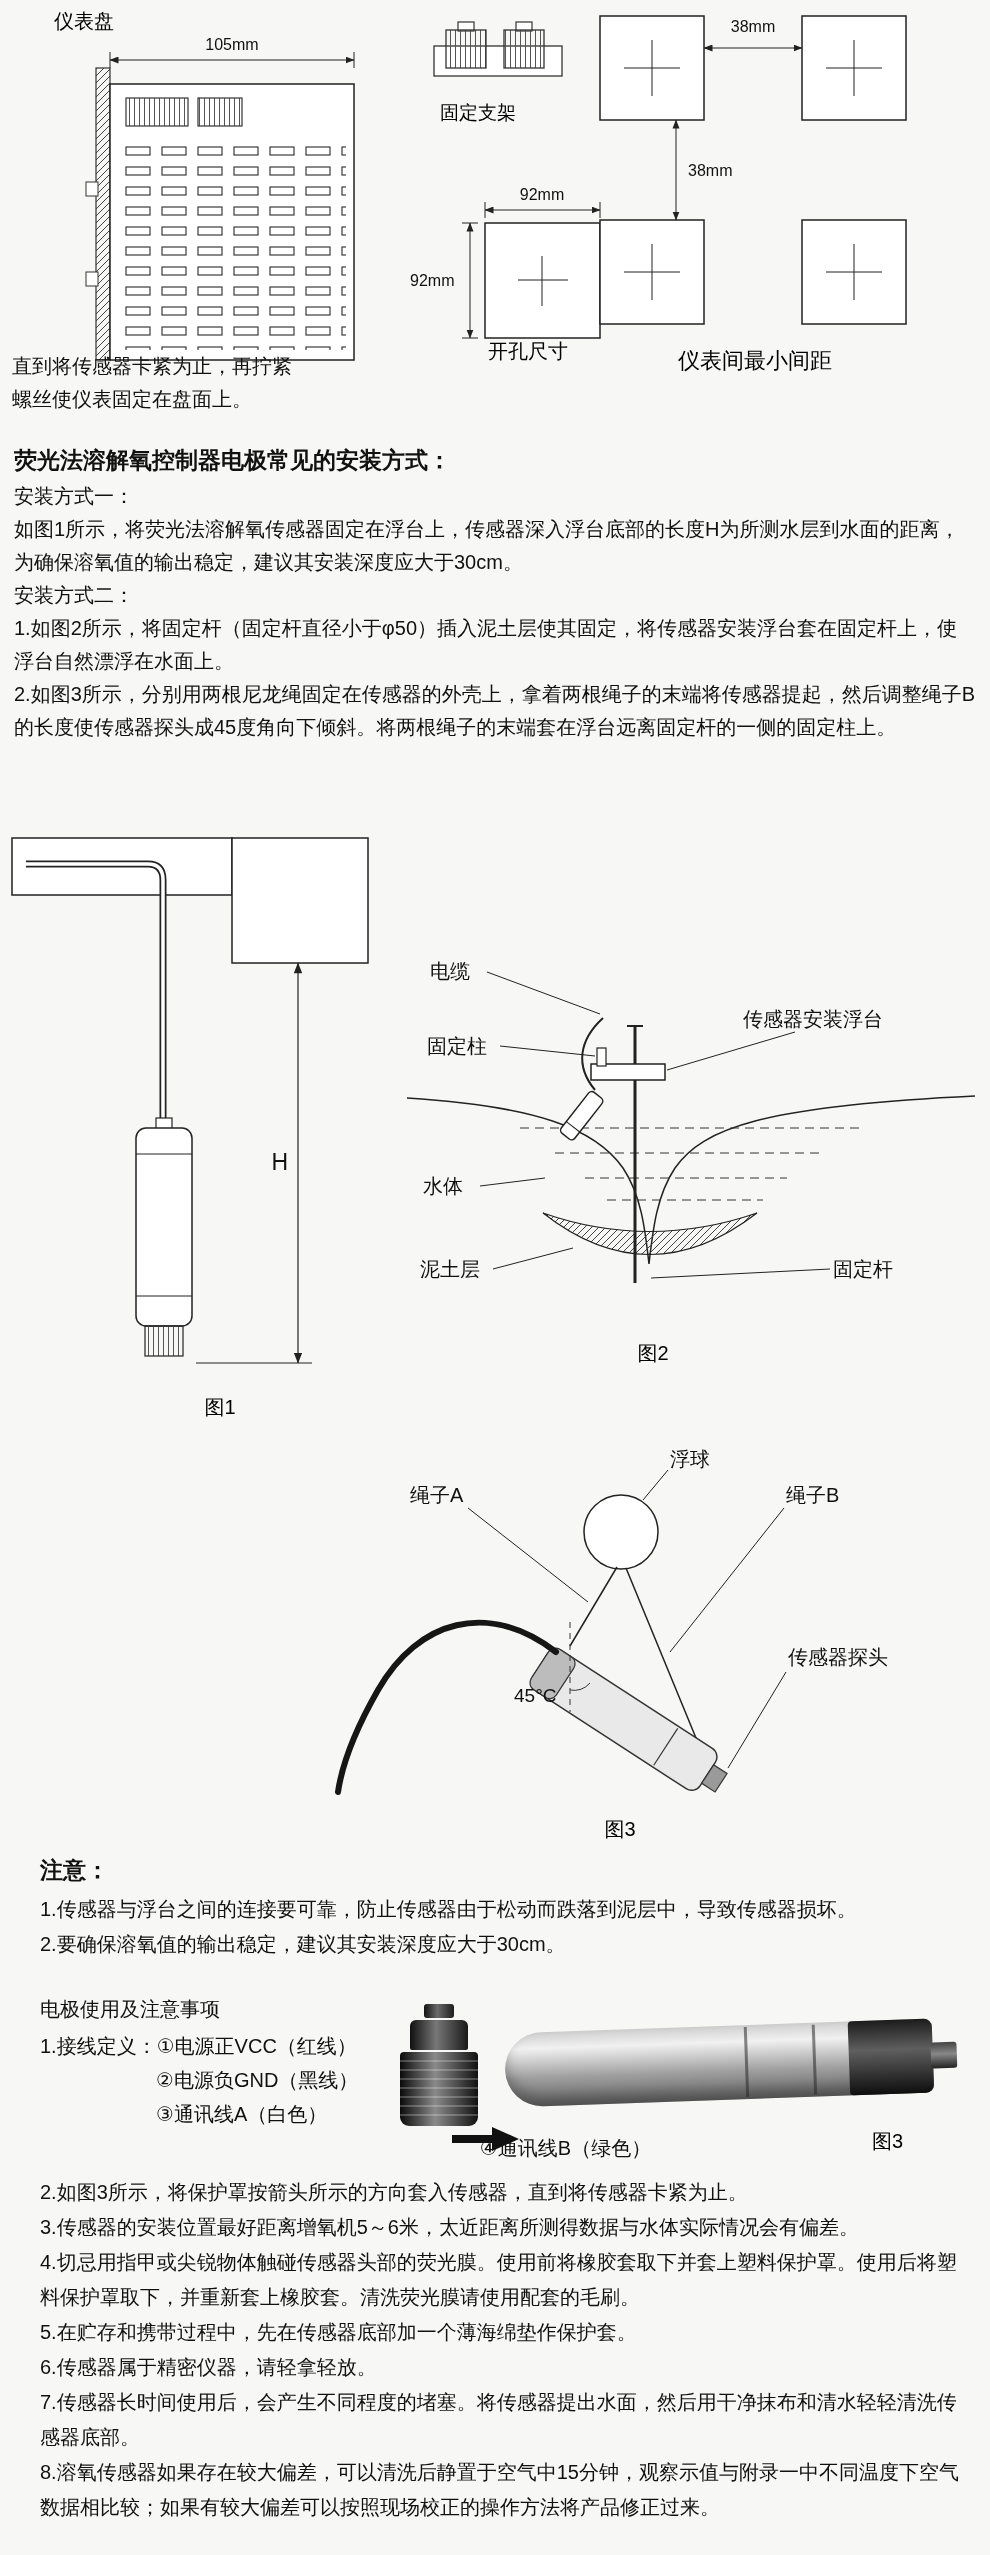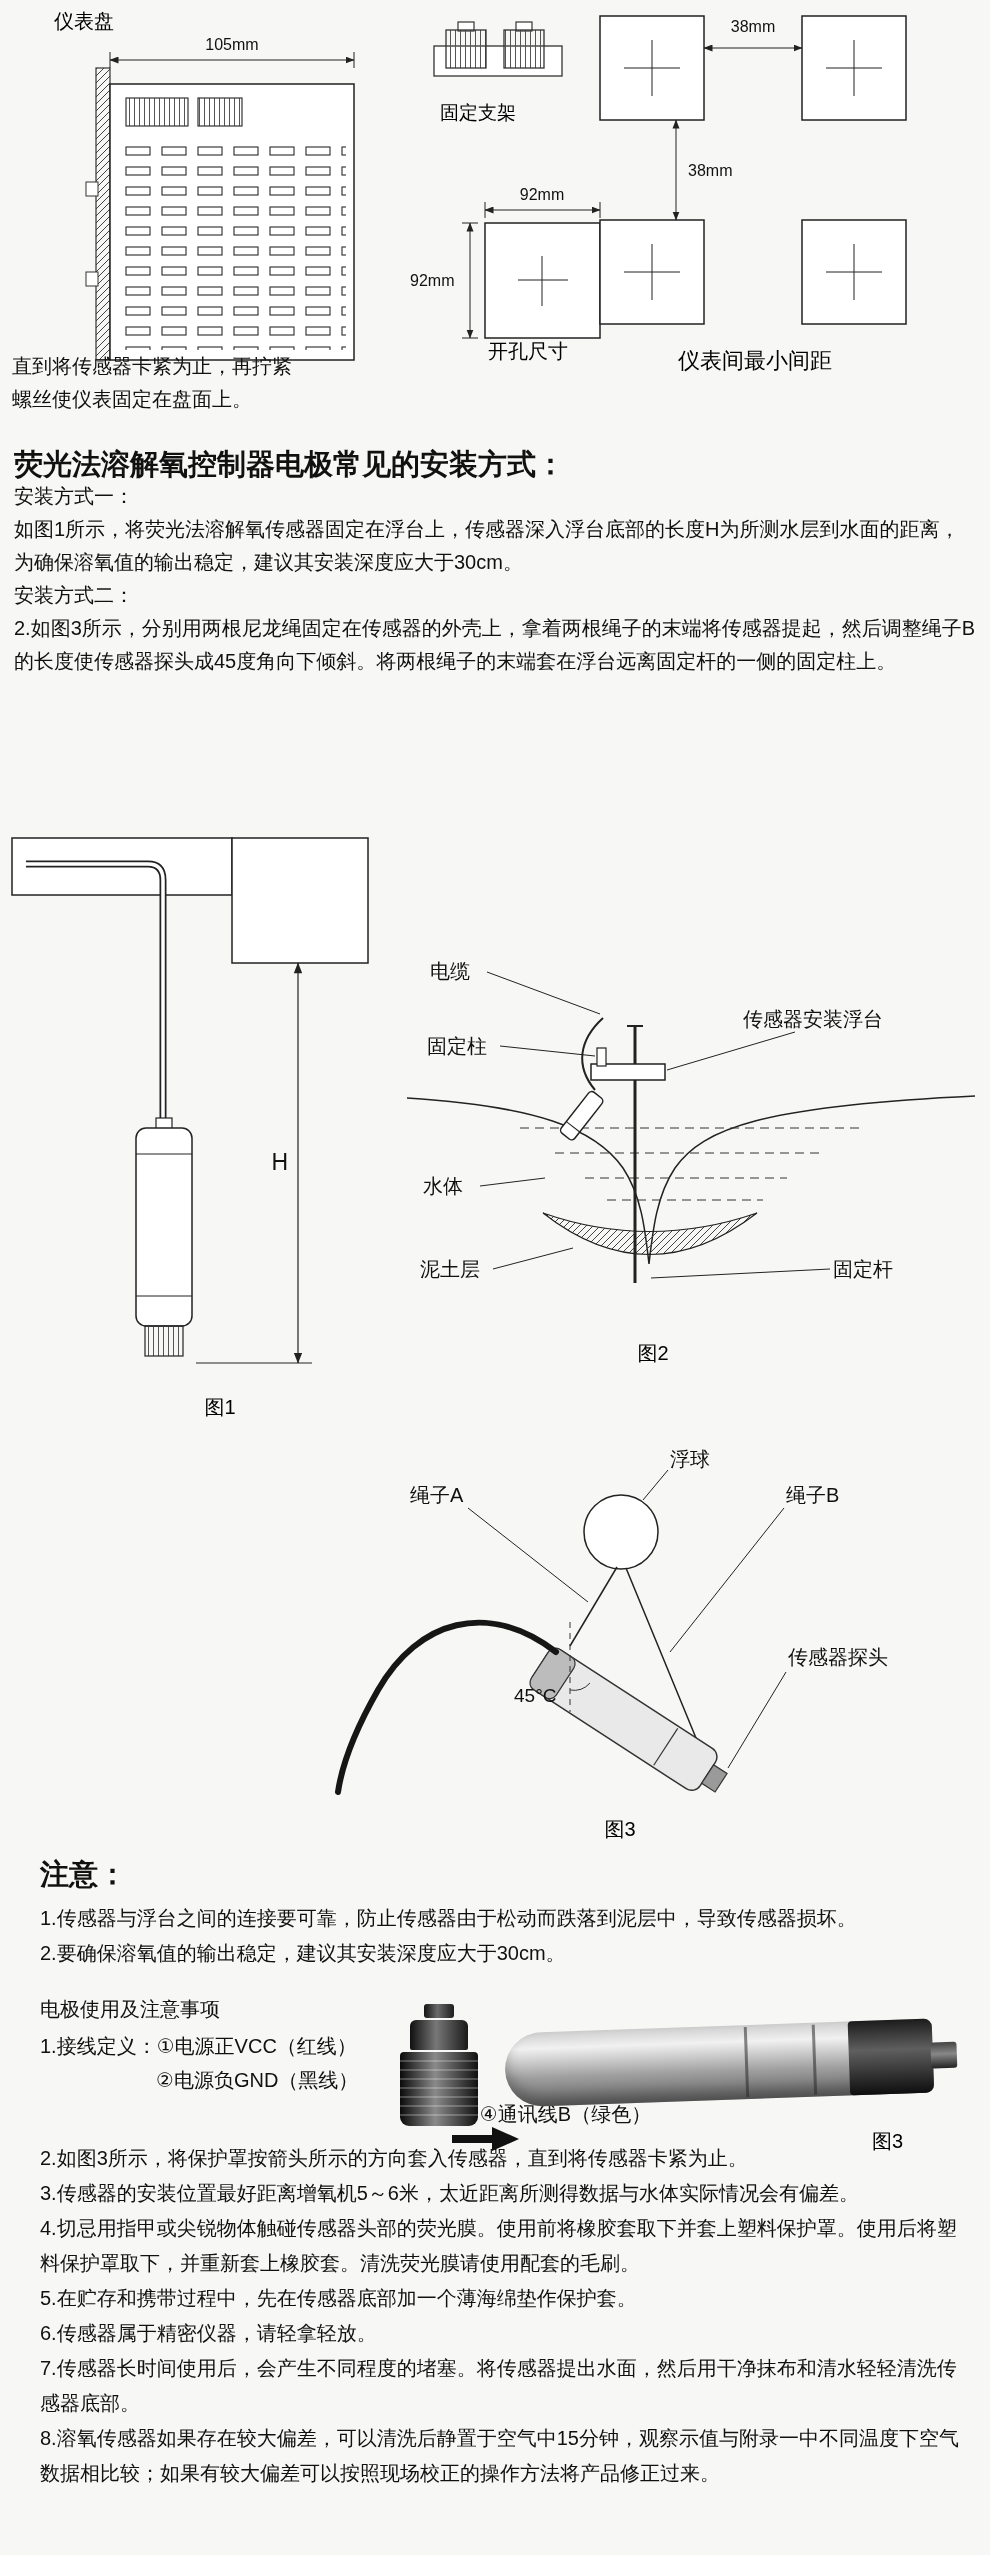--- a/index.html
+++ b/index.html
@@ -10,21 +10,21 @@
     overflow:hidden;
   }
   .abs{position:absolute;}
   .lbl{position:absolute;font-size:20px;white-space:nowrap;color:#000000;}
   .bold{font-weight:normal;}
   svg{display:block;}
   svg text{font-family:"Liberation Sans","DejaVu Sans",sans-serif;fill:#111;}
   .dimtext{font-size:16px;}
   .figtext{font-size:20px;}
   .para{font-size:20px;line-height:33px;}
-  .heading{font-size:29px;font-weight:bold;}
+  .heading{font-size:23px;font-weight:bold;}
   .notice-item,.usage-item{font-size:20px;line-height:35px;}
   .caption{text-align:center;}
 
   
   .cap-photo{position:absolute;left:360px;top:8px;width:78px;height:124px;}
   .cap-knob{height:14px;margin:0 24px;background:linear-gradient(90deg,#141414,#6a6a6a 45%,#1d1d1d);border-radius:3px;}
   .cap-top{height:30px;margin:2px 10px 0;background:linear-gradient(90deg,#101010,#777 45%,#1a1a1a);border-radius:6px 6px 2px 2px;}
   .cap-body{height:74px;margin-top:2px;background:linear-gradient(90deg,#0a0a0a,#8a8a8a 45%,#111);border-radius:4px 4px 9px 9px;position:relative;overflow:hidden;}
   .cap-body::after{content:"";position:absolute;left:0;right:0;top:6px;bottom:10px;
     background:repeating-linear-gradient(0deg,rgba(255,255,255,.22) 0 2px,transparent 2px 9px);}
@@ -142,20 +142,21 @@
   <div>直到将传感器卡紧为止，再拧紧</div>
   <div>螺丝使仪表固定在盘面上。</div>
 </div>
 
 <div class="abs heading" style="left:14px;top:445px;">荧光法溶解氧控制器电极常见的安装方式：</div>
 
 <div class="abs para" style="left:14px;top:480px;width:962px;">
   <div class="bold">安装方式一：</div>
   <div>如图1所示，将荧光法溶解氧传感器固定在浮台上，传感器深入浮台底部的长度H为所测水层到水面的距离，为确保溶氧值的输出稳定，建议其安装深度应大于30cm。</div>
   <div class="bold">安装方式二：</div>
+  <div>1.如图2所示，将固定杆（固定杆直径小于φ50）插入泥土层使其固定，将传感器安装浮台套在固定杆上，使浮台自然漂浮在水面上。</div>
   <div>2.如图3所示，分别用两根尼龙绳固定在传感器的外壳上，拿着两根绳子的末端将传感器提起，然后调整绳子B的长度使传感器探头成45度角向下倾斜。将两根绳子的末端套在浮台远离固定杆的一侧的固定柱上。</div>
 </div>
 
 <svg class="abs" style="left:0;top:818px;" width="400" height="560" viewBox="0 0 400 560">
   <g>
     <rect x="12" y="20" width="220" height="57" fill="#fff" stroke="#222" stroke-width="1.5"></rect>
     <rect x="232" y="20" width="136" height="125" fill="#fff" stroke="#222" stroke-width="1.5"></rect>
   </g>
   <g>
     <path d="M 26 46 H 148 Q 163 46 163 62 V 308" fill="none" stroke="#222" stroke-width="7"></path>
@@ -253,20 +254,21 @@
   <div class="notice-item">1.传感器与浮台之间的连接要可靠，防止传感器由于松动而跌落到泥层中，导致传感器损坏。</div>
   <div class="notice-item">2.要确保溶氧值的输出稳定，建议其安装深度应大于30cm。</div>
 </div>
 
 <div class="abs" style="left:40px;top:1996px;width:935px;">
   <div class="bold" style="font-size:20px;">电极使用及注意事项</div>
 
   <div style="margin-top:6px;font-size:20px;line-height:34px;">
     <div>1.接线定义：①电源正VCC（红线）</div>
     <div style="padding-left:116px;">②电源负GND（黑线）</div>
+    <div style="padding-left:116px;">③通讯线A（白色）</div>
     <div style="padding-left:116px;text-align:center;">④通讯线B（绿色）</div>
   </div>
 
   <div class="cap-photo">
     <div class="cap-knob"></div>
     <div class="cap-top"></div>
     <div class="cap-body"></div>
   </div>
   <svg class="usage-arrow" width="70" height="26" viewBox="0 0 70 26">
     <path d="M2 13 H 46" stroke="#111" stroke-width="8"></path>

